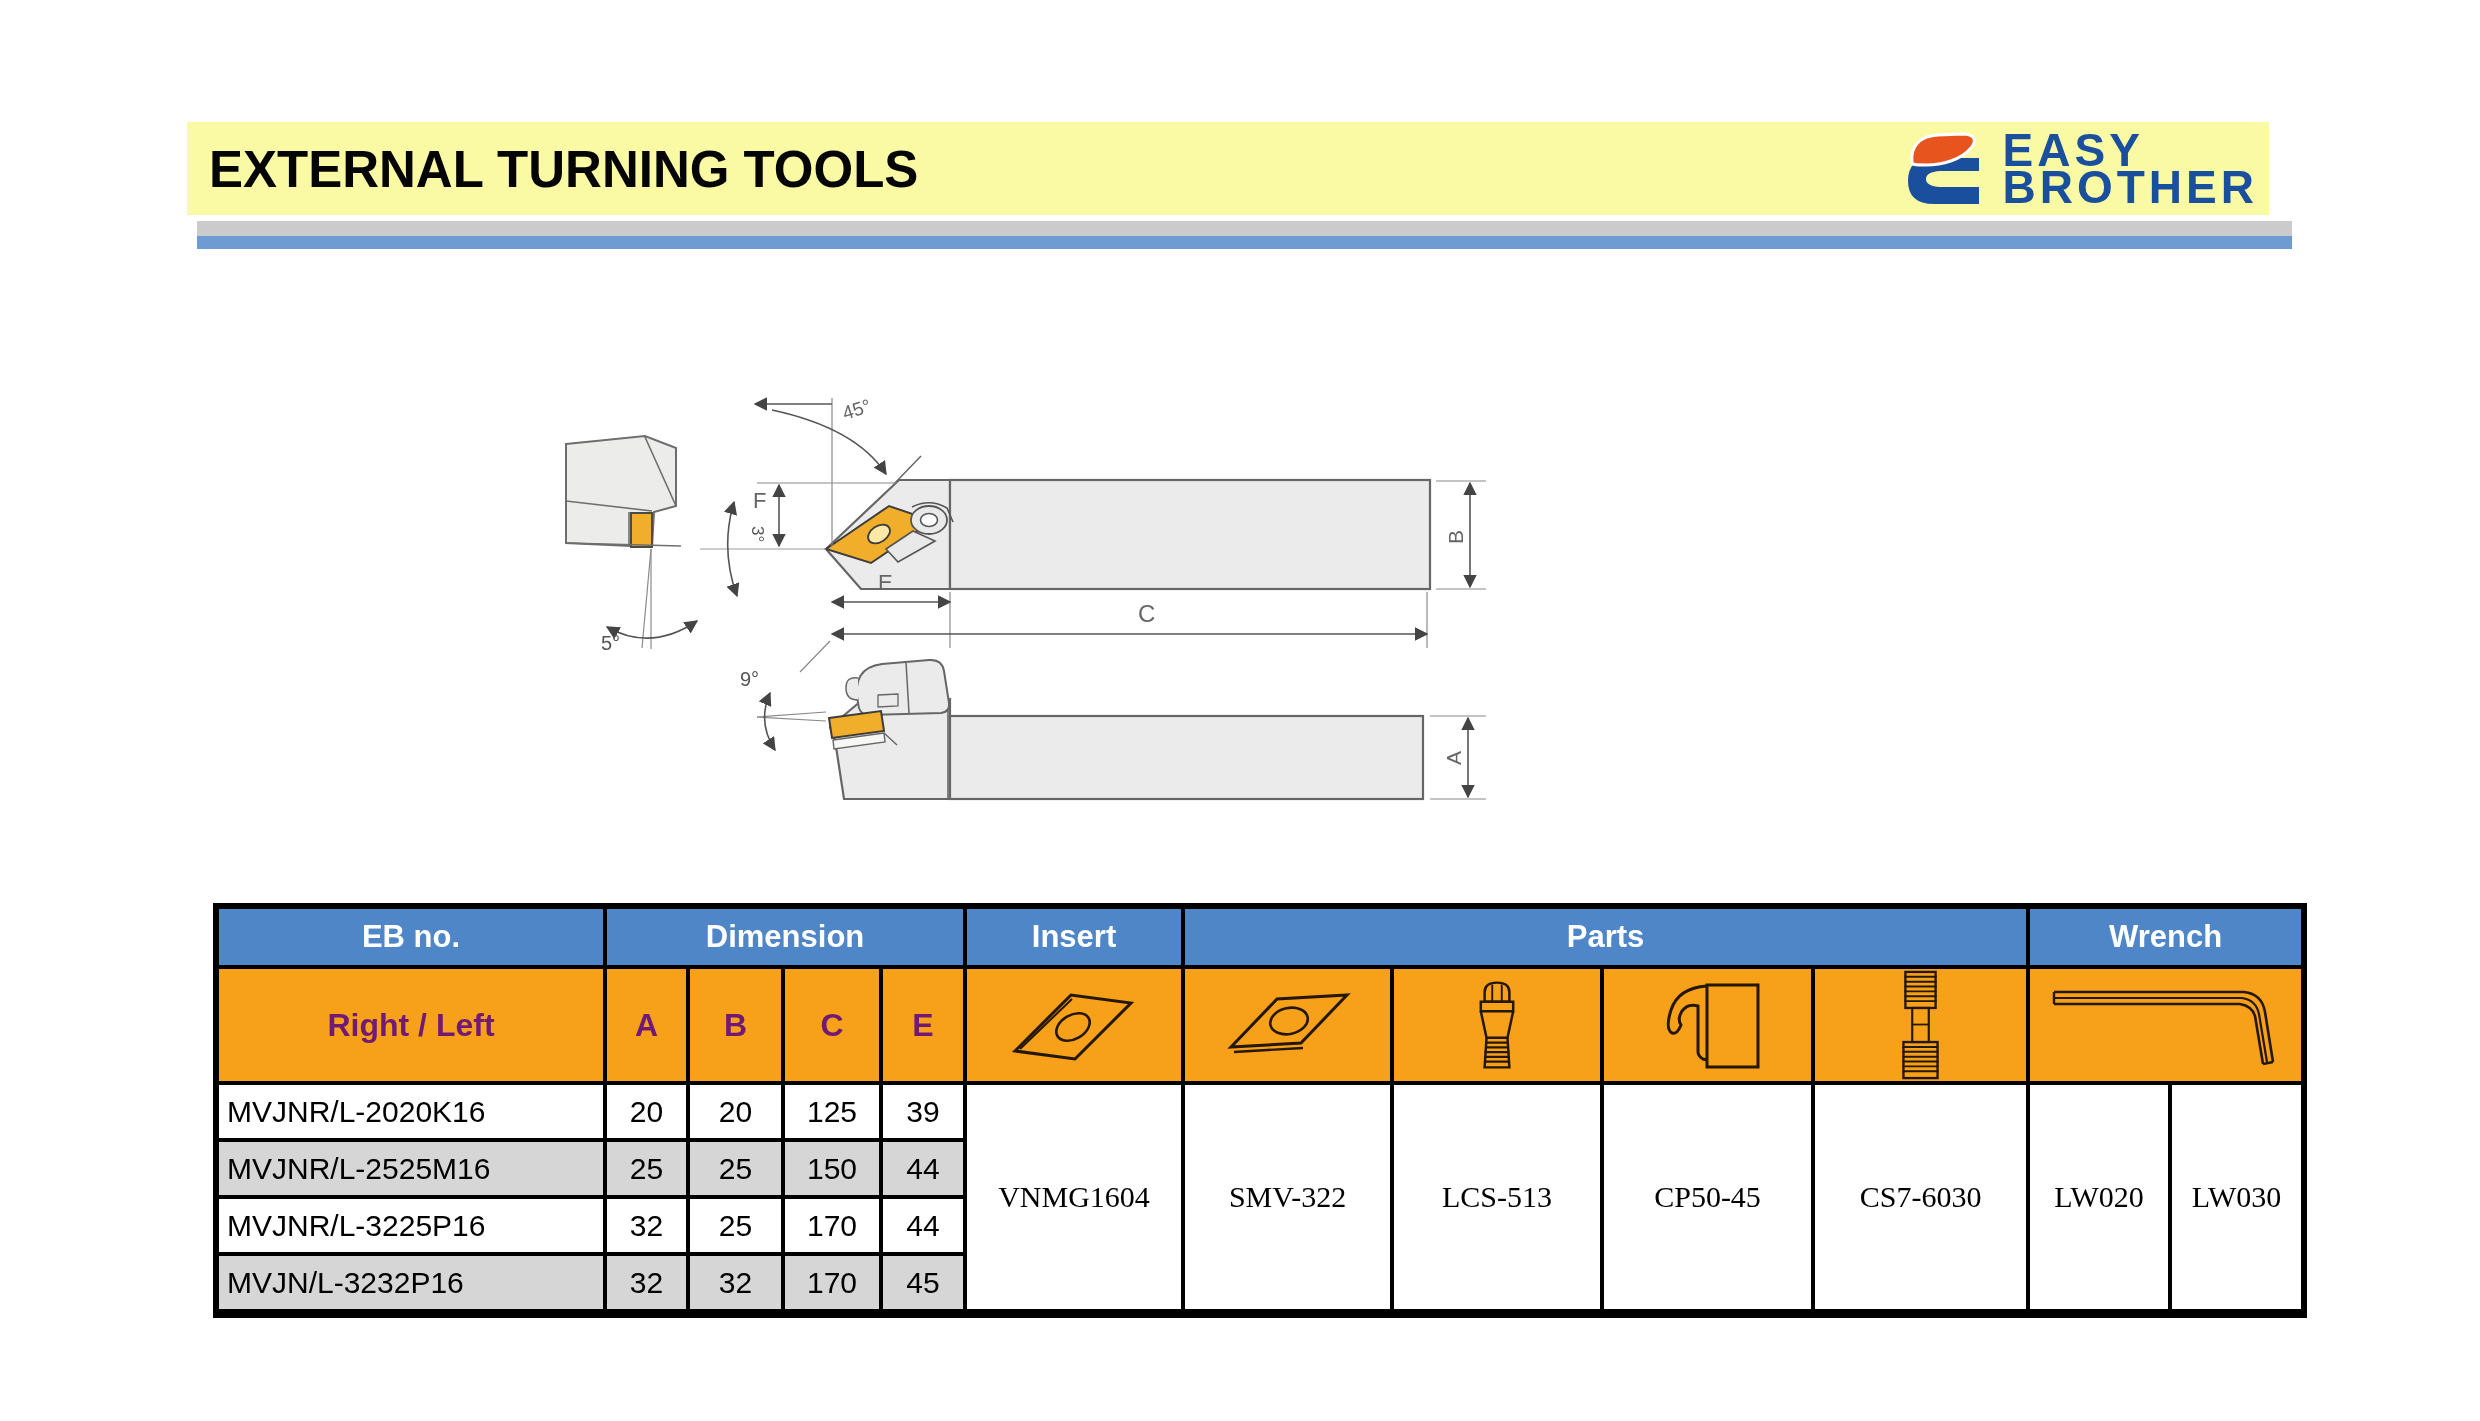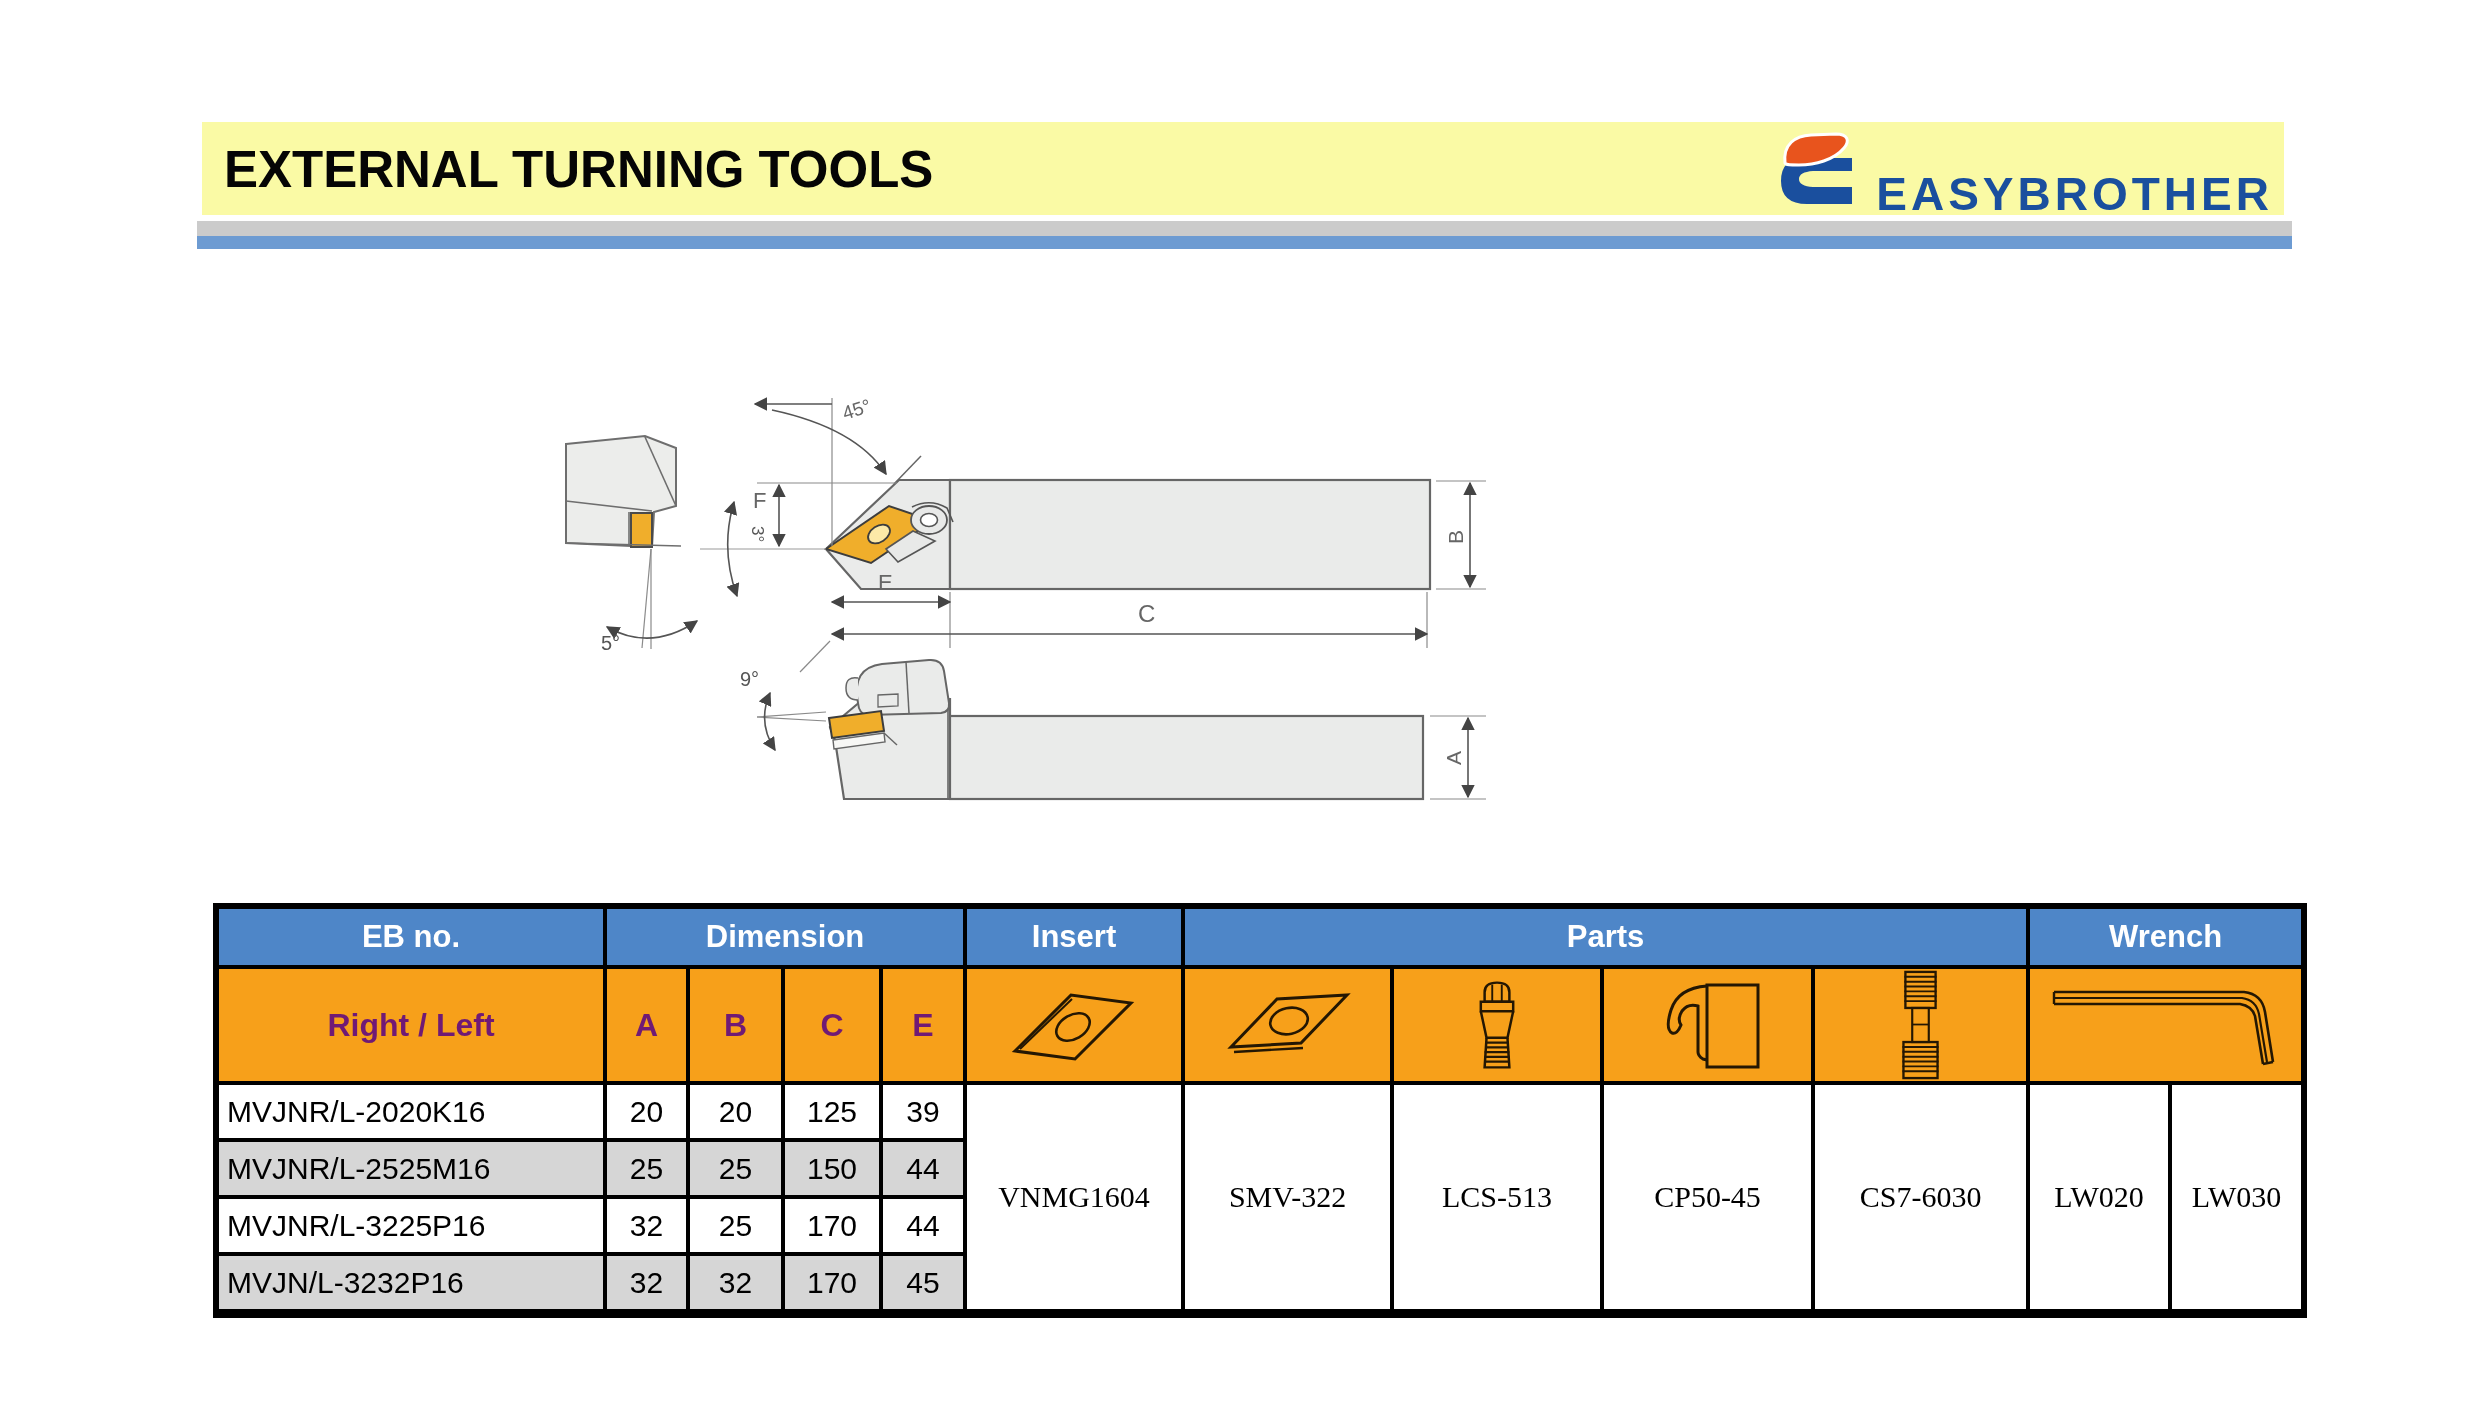--- a/index.html
+++ b/index.html
@@ -5,31 +5,31 @@
   html,body{margin:0;padding:0;}
   body{
     width:2480px;height:1421px;background:#ffffff;
     font-family:"Liberation Sans", sans-serif;
     position:relative;overflow:hidden;
   }
   #canvas{position:absolute;left:0;top:0;width:2480px;height:1421px;}
 
   
   .header-bar{
-    position:absolute;left:202px;top:122px;width:2082px;height:93px;
+    position:absolute;left:187px;top:122px;width:2082px;height:93px;
     background:#FAFAA5;
   }
   .page-title{
     position:absolute;left:22px;top:0;height:93px;line-height:96px;
     font-size:51px;font-weight:bold;color:#050505;letter-spacing:0px;white-space:nowrap;
   }
   .brand-logo{
     position:absolute;right:11px;top:10px;display:flex;align-items:flex-start;gap:17px;
   }
-  .logo-text{display:flex;flex-direction:row;margin-top:44px;}
+  .logo-text{display:flex;flex-direction:column;}
   .logo-line{
     color:#1A4F9E;font-weight:bold;font-size:46px;line-height:37px;letter-spacing:4px;white-space:nowrap;
   }
   .stripe-gray{position:absolute;left:197px;top:221px;width:2095px;height:15px;background:#CBCBCB;}
   .stripe-blue{position:absolute;left:197px;top:236px;width:2095px;height:13px;background:#6D9BD2;}
 
   
   .model-label{
     position:absolute;left:295px;top:428px;width:180px;text-align:center;color:#050505;
   }

